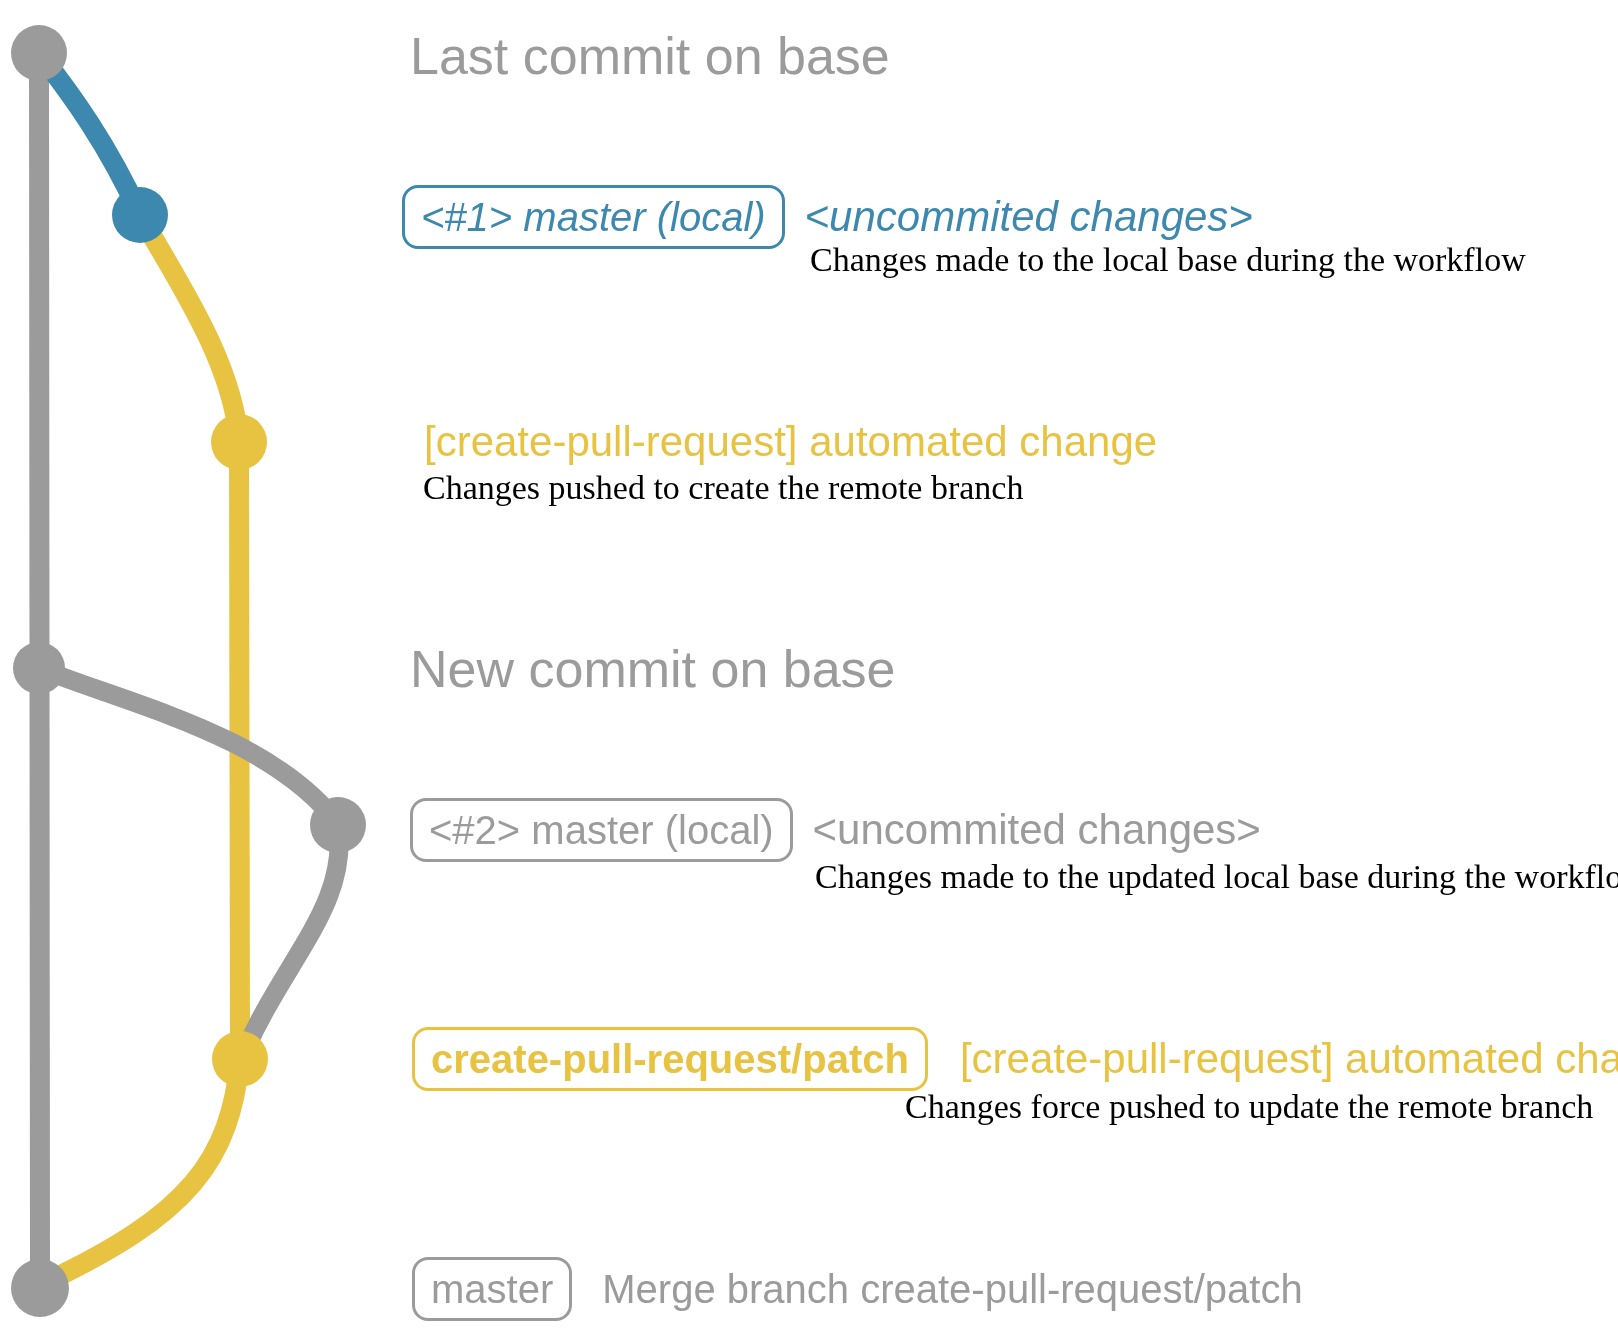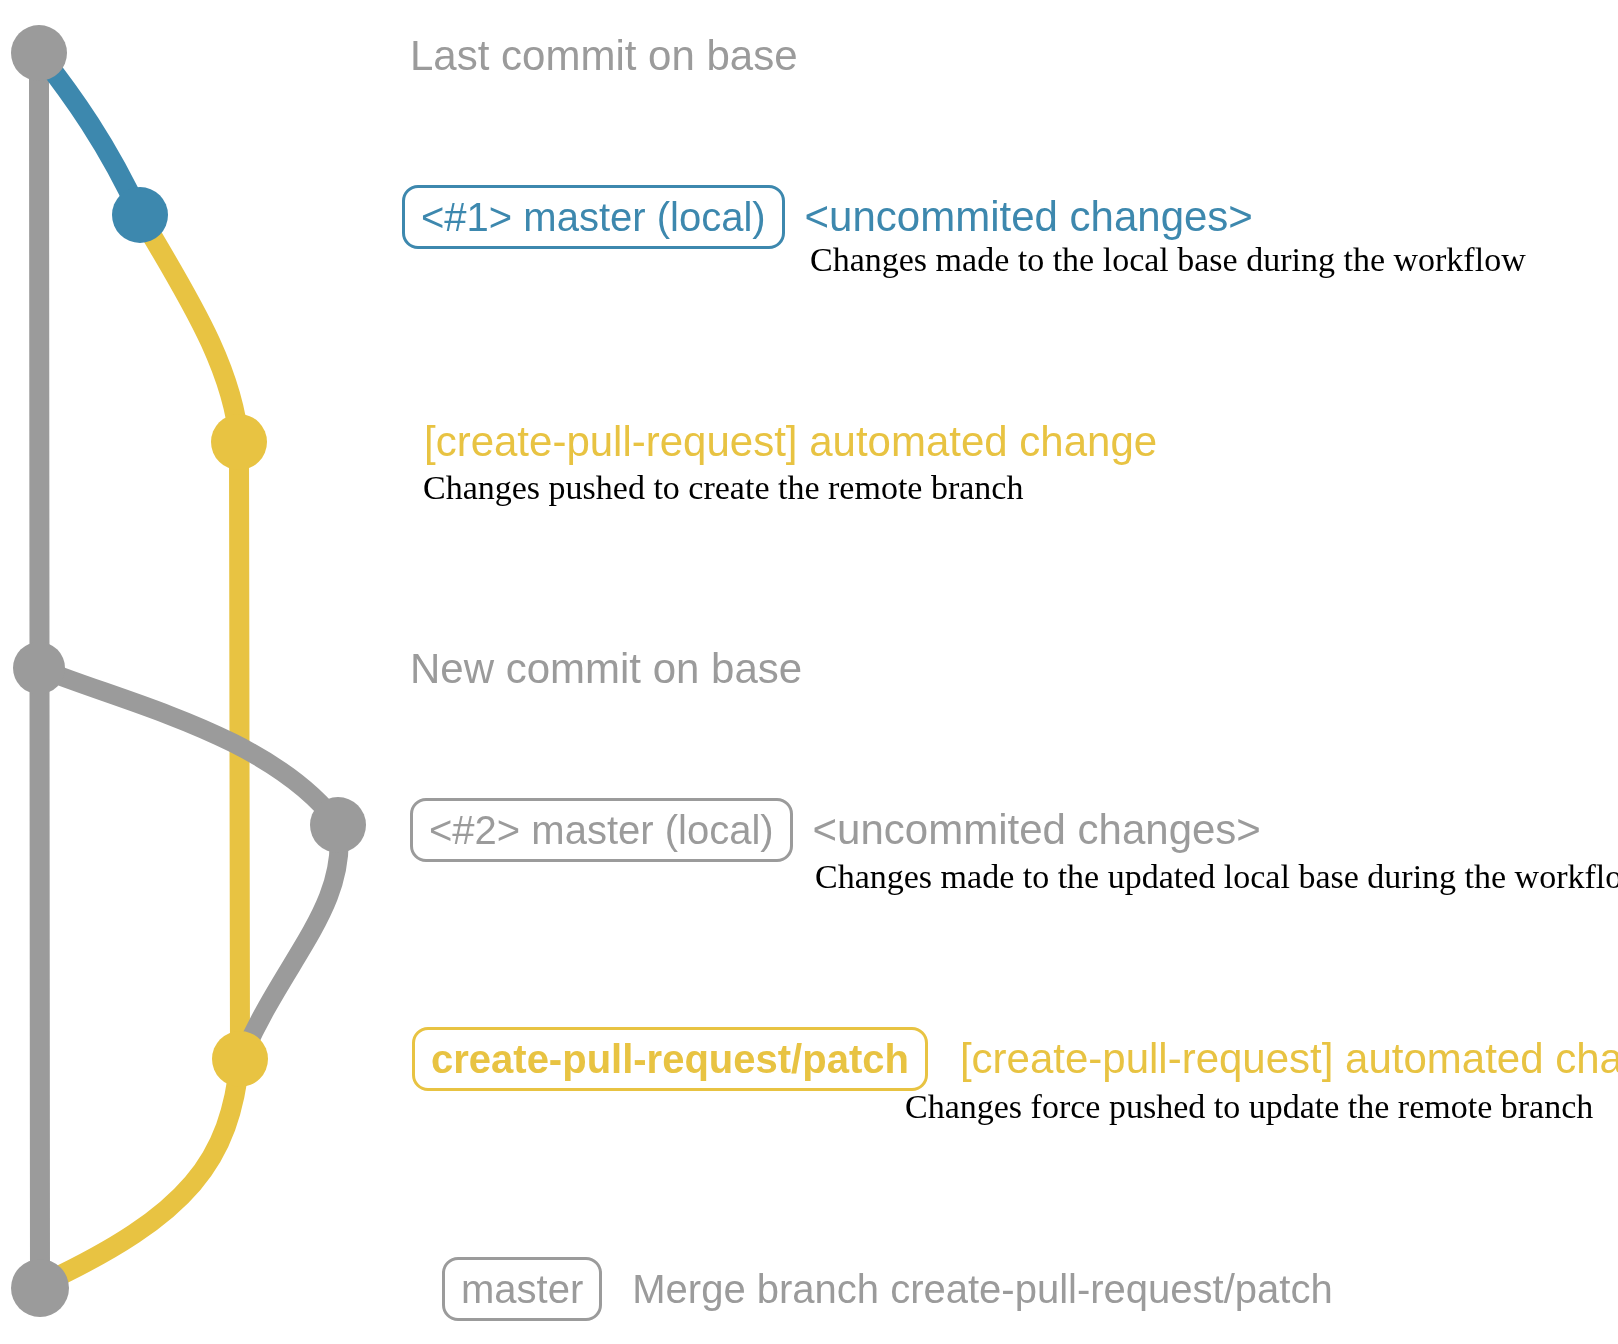--- a/index.html
+++ b/index.html
@@ -15,32 +15,32 @@
   .stroke-gray   { stroke: var(--color-gray);   fill: none; }
   .stroke-blue   { stroke: var(--color-blue);   fill: none; }
   .stroke-yellow { stroke: var(--color-yellow); fill: none; }
   .fill-gray   { fill: var(--color-gray); }
   .fill-blue   { fill: var(--color-blue); }
   .fill-yellow { fill: var(--color-yellow); }
 
   .abs { position: absolute; white-space: nowrap; z-index: 1; }
 
   .caption {
-    font-size: 42px;
+    font-size: 52px;
     line-height: 48px;
     color: var(--color-gray);
   }
   .caption.smaller { font-size: 40px; }
 
   .row {
     display: flex;
     align-items: center;
     gap: 20px;
   }
-  .row.wide-gap { gap: 30px; margin-left: 30px; }
+  .row.wide-gap { gap: 30px; }
 
   .badge {
     border: 3px solid;
     border-radius: 16px;
     padding: 0 16px;
     font-size: 40px;
     line-height: 58px;
     white-space: nowrap;
     background: transparent;
   }
@@ -82,21 +82,21 @@
   <circle cx="140" cy="215" r="28" class="fill-blue"></circle>
   <circle cx="239" cy="442" r="28" class="fill-yellow"></circle>
   <circle cx="39" cy="668" r="26" class="fill-gray"></circle>
   <circle cx="338" cy="825" r="28" class="fill-gray"></circle>
   <circle cx="240" cy="1059" r="28" class="fill-yellow"></circle>
   <circle cx="40" cy="1288" r="29" class="fill-gray"></circle>
 </svg>
 
 <div class="abs caption" style="left:410px; top:32px;">Last commit on base</div>
 
-<div class="abs row" style="left:402px; top:185px;">
+<div class="abs row" style="left:402px; top:185px;font-style:italic;">
   <span class="badge blue">&lt;#1&gt; master (local)</span>
   <span class="note blue">&lt;uncommited changes&gt;</span>
 </div>
 <div class="abs desc" style="left:810px; top:240px;">Changes made to the local base during the workflow</div>
 
 <div class="abs note yellow" style="left:412px; top:418px;">[create-pull-request] automated change</div>
 <div class="abs desc" style="left:423px; top:468px;">Changes pushed to create the remote branch</div>
 
 <div class="abs caption" style="left:410px; top:645px;">New commit on base</div>
 

